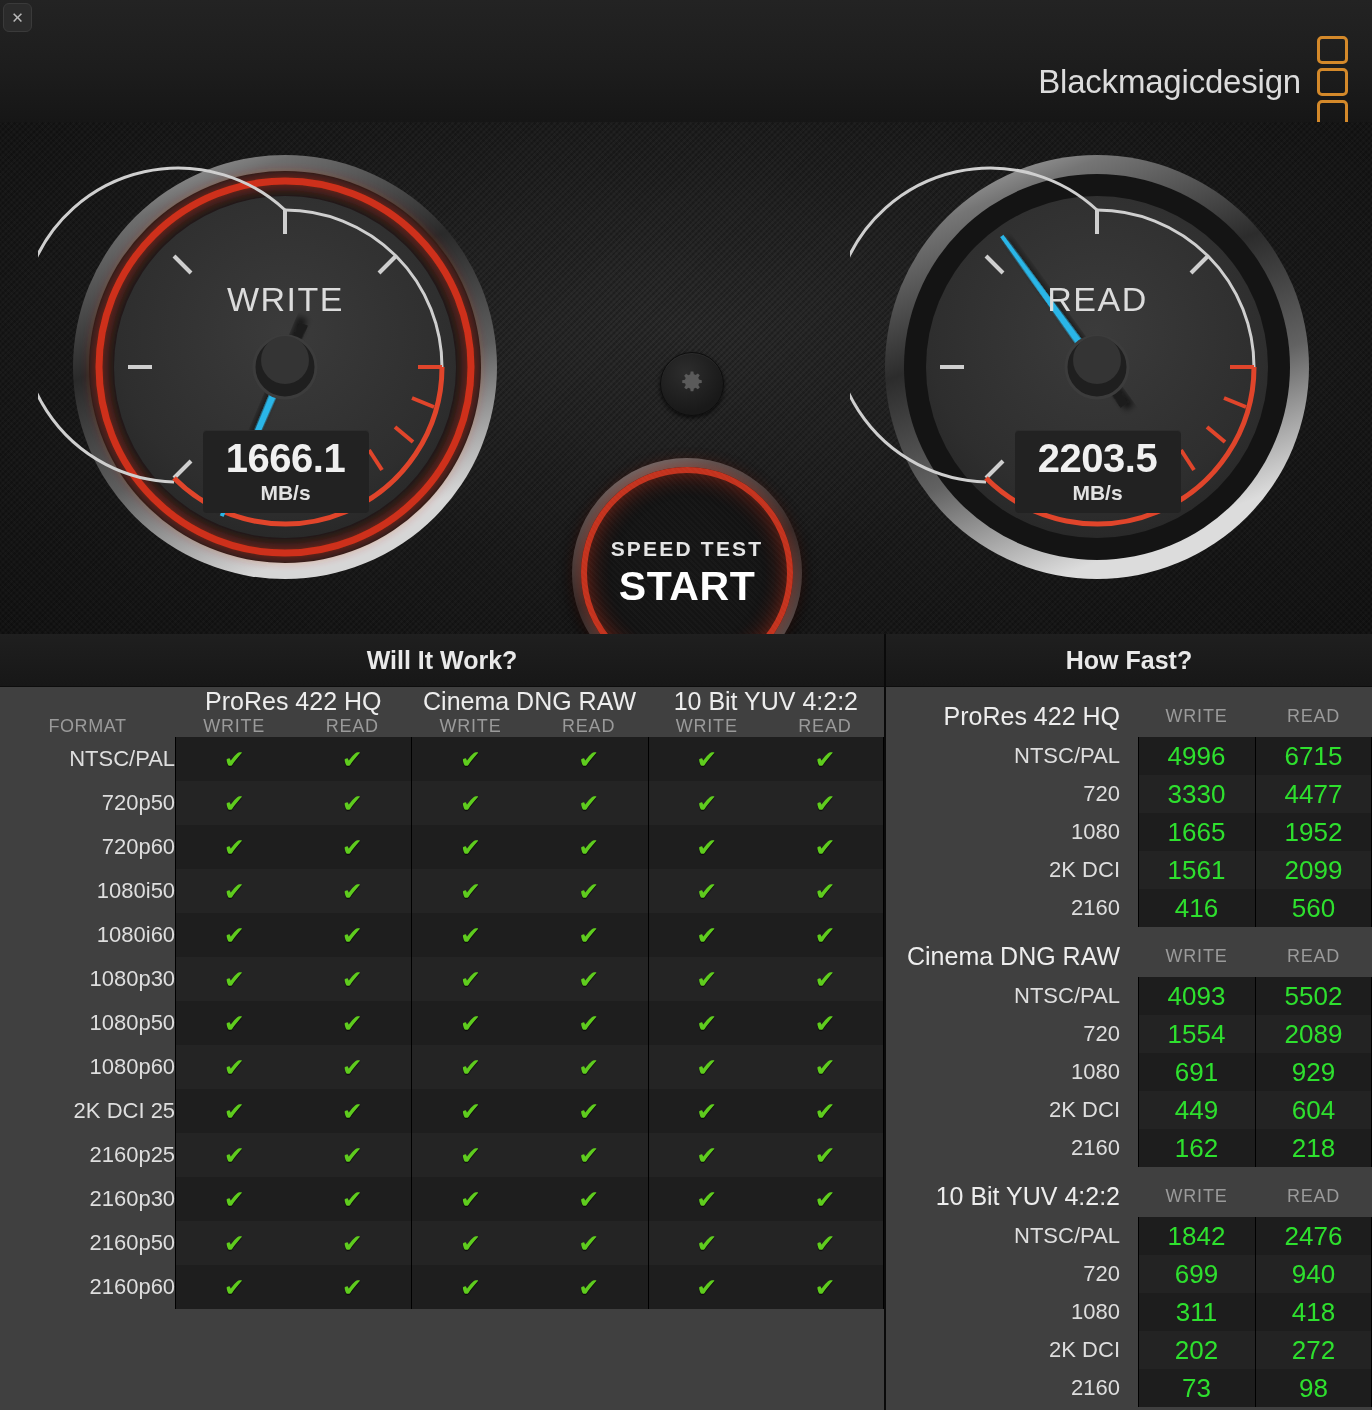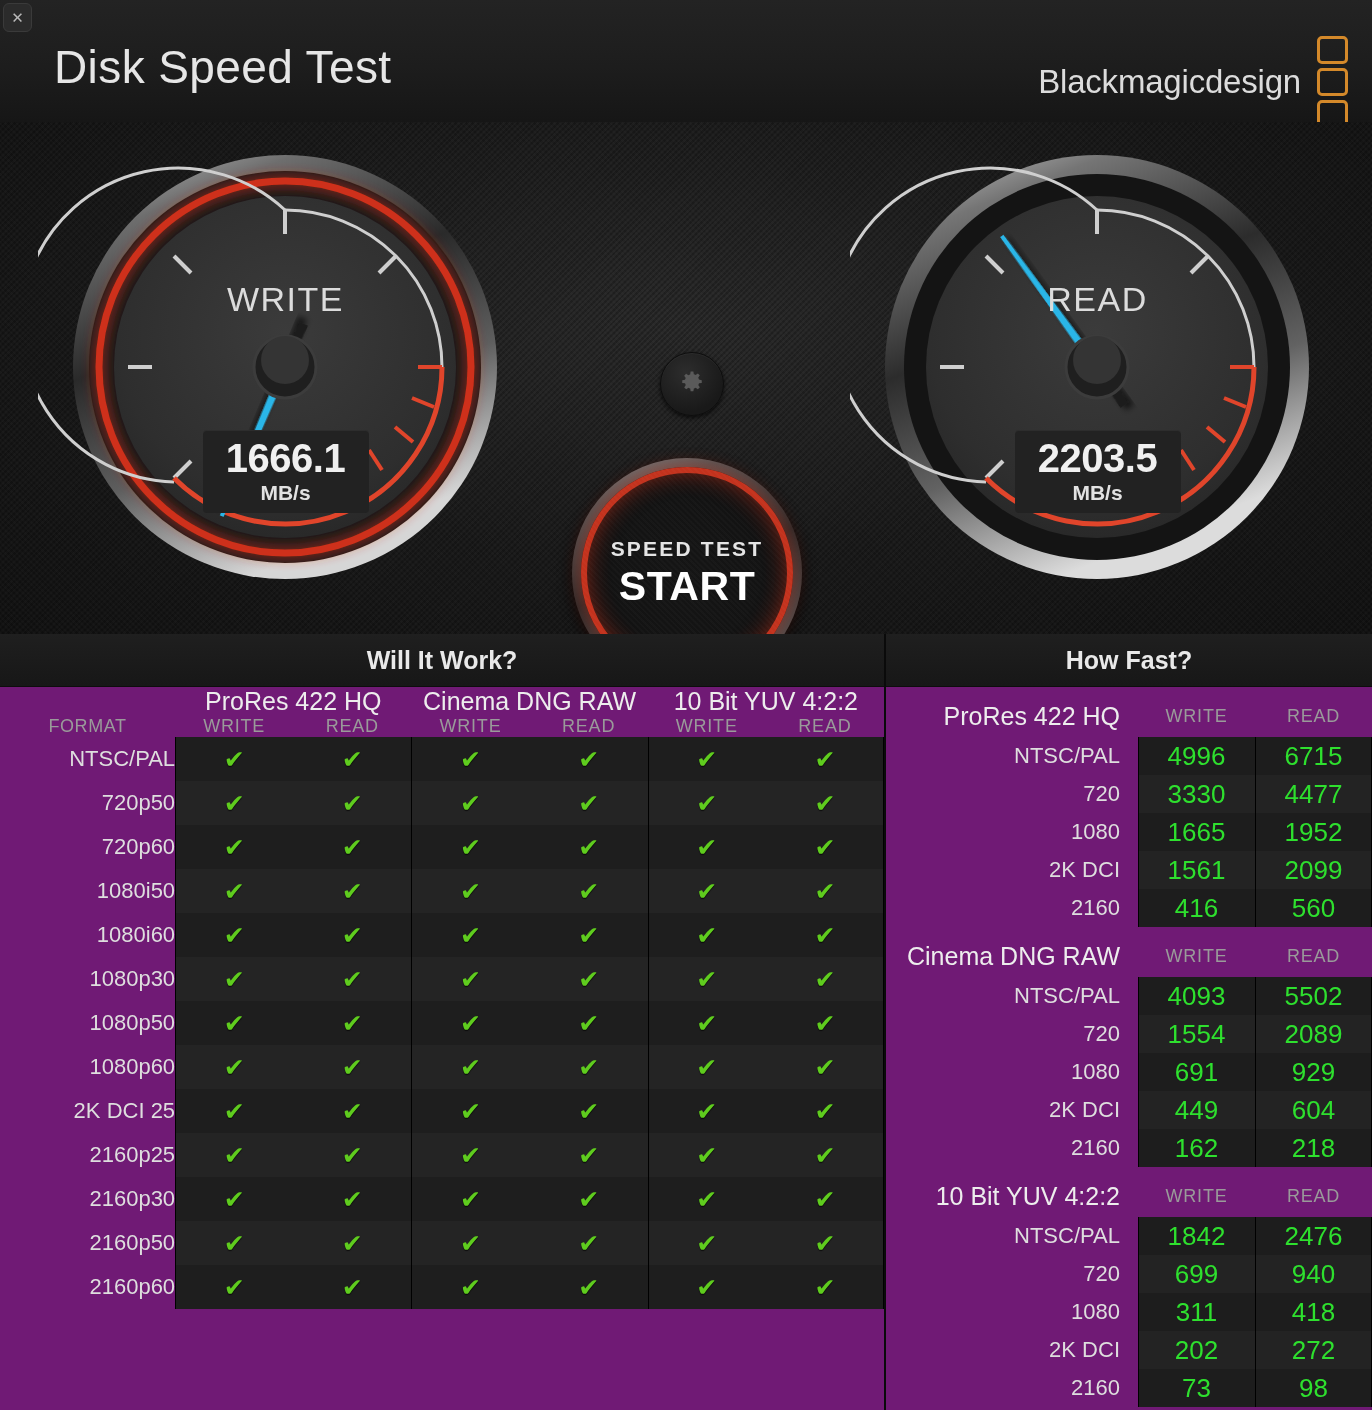--- a/index.html
+++ b/index.html
@@ -65,21 +65,21 @@
                inset 0 0 22px 4px rgba(214,54,26,.55),
                0 0 16px 3px rgba(197,46,22,.42);
     display:flex;flex-direction:column;align-items:center;justify-content:center;}
   .startinner::after{content:"";position:absolute;inset:0;border-radius:50%;
     background:repeating-linear-gradient(45deg, rgba(255,255,255,.02) 0 2px, rgba(0,0,0,0) 2px 4px);}
   .start-kicker{position:relative;font-size:21px;font-weight:700;letter-spacing:2.2px;color:#e4e4e4;}
   .start-main{position:relative;font-size:41px;font-weight:700;letter-spacing:.6px;color:#fff;margin-top:2px;}
 
   
   .panels{position:absolute;left:0;top:634px;width:1372px;height:776px;display:flex;}
-  .panel{position:relative;height:100%;background:#701a75;}
+  .panel{position:relative;height:100%;background:#404040;}
   .panel.left{width:886px;border-right:2px solid #0a0a0a;}
   .panel.right{width:486px;}
   .panelhead{height:52px;display:flex;align-items:center;justify-content:center;
     background:linear-gradient(180deg,#1f1f1f,#171717);border-bottom:1px solid #0d0d0d;}
   .panelhead span{font-size:25px;font-weight:700;color:#e9e9e9;}
 
   
   .wtab{width:100%;border-collapse:collapse;table-layout:fixed;}
   .wtab col.fmt{width:166px;}
   .wtab col.c{width:112px;}
@@ -111,21 +111,20 @@
   .hftab tbody tr:nth-child(odd) .hf-val{background:#1d1d1d;}
   .hftab tbody tr:nth-child(even) .hf-val{background:#232323;}
 </style>
 </head>
 <body>
 
 <div class="app">
 
   <div class="titlebar">
     <div class="closebtn">✕</div>
-    <div class="apptitle">Disk Speed Test</div>
     <div class="brandwrap">
       <div class="brandtext">Blackmagicdesign</div>
       <div class="brandmark">
         <i></i>
           <i></i>
           <i></i>
       </div>
     </div>
   </div>
 

